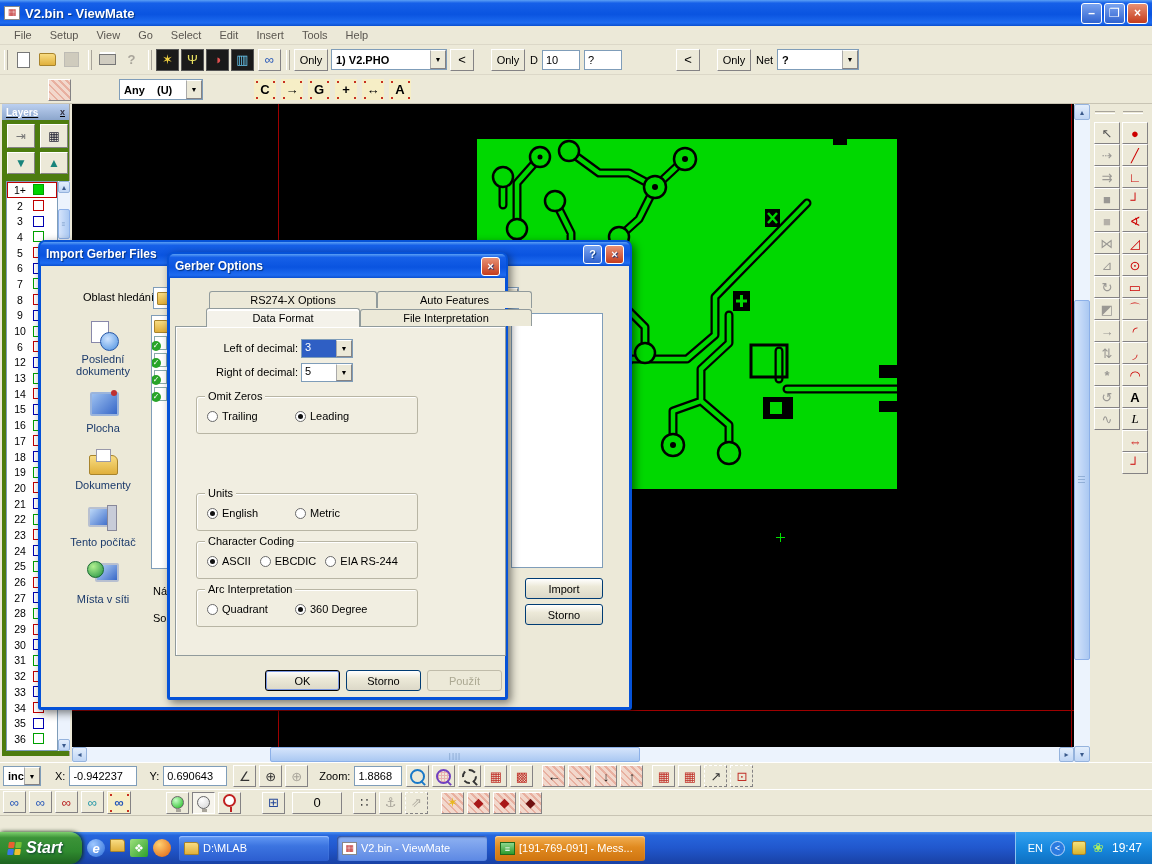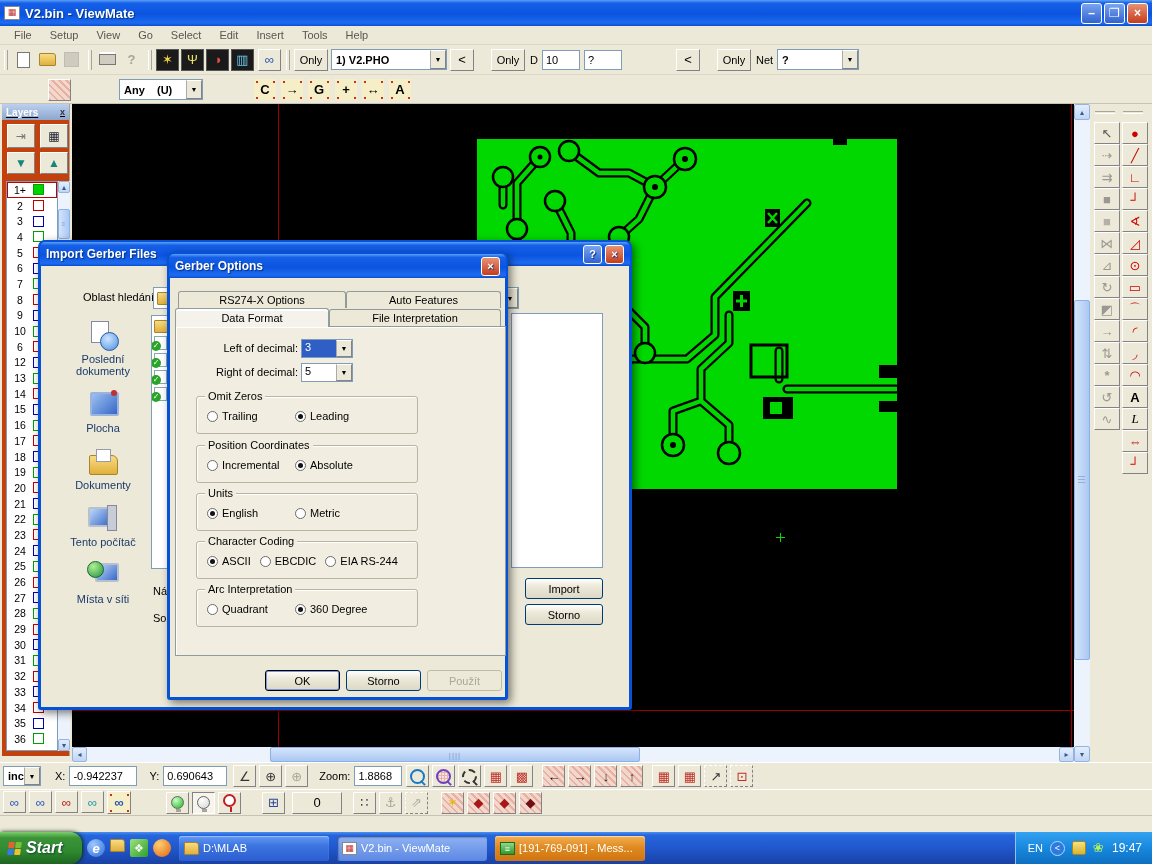--- a/index.html
+++ b/index.html
@@ -76,21 +76,21 @@
 
   
   .sb { position:absolute; background:#ecf3fd; z-index:2; }
   .sb-btn { position:absolute; background:linear-gradient(180deg,#e3eefc,#c0d6f5); border:1px solid #95b3dd; border-radius:2px;
     color:#3a5a8c; font-size:8px; display:flex; align-items:center; justify-content:center; }
   .sb-thumb { position:absolute; background:linear-gradient(90deg,#d5e4fb,#aac8f2); border:1px solid #8cb0e8; border-radius:2px; }
   .sb-thumb.h { background:linear-gradient(180deg,#d5e4fb,#aac8f2); }
   .grips { position:absolute; left:50%; top:50%; transform:translate(-50%,-50%); color:#7a9cc8; font-size:8px; letter-spacing:1px; }
 
   
-  .layers { position:absolute; left:2px; top:104px; width:68px; height:652px; background:#c2410c; border-right:1px solid #a8a49a; z-index:2;text-decoration:underline; }
+  .layers { position:absolute; left:2px; top:104px; width:68px; height:652px; background:#4d7c0f; border-right:1px solid #a8a49a; z-index:2;text-decoration:underline; }
   .lp-title { height:16px; background:linear-gradient(180deg,#bcd0f0,#8ca6cc); color:#fff; font-weight:bold; font-size:10px;
     display:flex; align-items:center; padding:0 4px; }
   .lp-title .x { margin-left:auto; color:#334; font-weight:bold; font-size:9px; }
   .lp-btn { position:absolute; width:28px; height:24px; font-size:12px; display:flex; align-items:center; justify-content:center; }
   .llist { position:absolute; left:4px; top:77px; width:52px; height:570px; background:#fff; border:1px solid #7f9db9; overflow:hidden; }
   .lrow { height:15.7px; display:flex; align-items:center; }
   .lnum { width:26px; font-size:10.5px; text-align:center; }
   .lsw { width:11px; height:11px; border:1px solid #999; background:#fff; }
   .lrow.sel { outline:1px solid #c00000; outline-offset:-1px; }
 
@@ -168,21 +168,21 @@
   .fcheck { width:13px; height:14px; background:#fff; border:1px solid #8aa; position:relative; margin:3px 0 3px 2px; display:block; }
   .fcheck::after { content:"✓"; position:absolute; left:-4px; bottom:-2px; width:10px; height:10px; background:#28a428;
     border-radius:50%; color:#fff; font-size:8px; line-height:10px; text-align:center; }
   .xpbtn { position:absolute; height:21px; border:1px solid #003c74; border-radius:3px;
     background:linear-gradient(180deg,#fff,#ece9d8 40%,#dcd8c8); font-size:11px;
     display:flex; align-items:center; justify-content:center; font-family:"Liberation Sans",sans-serif; }
   .xpbtn.default { box-shadow:0 0 0 1px #7a96df inset; border-color:#000; }
   .xpbtn.disabled { border-color:#c0bcaa; color:#aba892; background:#ece9d8; }
 
   .tab { position:absolute; height:17px; background:#ece9d8; border:1px solid #919b9c; border-bottom:none;
-    border-radius:3px 3px 0 0; display:flex; align-items:center; justify-content:center; font-size:11px; }
+    border-radius:3px 3px 0 0; display:flex; align-items:center; justify-content:center; font-size:11px;margin-left:31px; }
   .tab.active { background:#f4f2ea; height:19px; z-index:3; box-shadow:inset 0 2px 0 #fff; }
   .tabpanel { position:absolute; background:#f1eee1; border:1px solid #919b9c; box-shadow:inset 1px 1px 0 #fff; }
   .grp { position:absolute; border:1px solid #b8b5a4; border-radius:3px; box-shadow:1px 1px 0 #fff inset; height:38px; }
   .gtitle { position:absolute; top:-7px; left:8px; background:#f1eee1; padding:0 3px; font-size:11px; }
   .opts { position:absolute; left:10px; top:13px; display:flex; align-items:center; }
   .opt { display:flex; align-items:center; gap:4px; }
   .opts2 .opt:first-child { width:88px; }
   .opts3 { gap:9px; }
   .radio { width:11px; height:11px; border-radius:50%; background:#fff; border:1px solid #6a6a6a; position:relative; flex:none; }
   .opt.sel .radio::after { content:""; position:absolute; left:2px; top:2px; width:5px; height:5px; border-radius:50%; background:#111; }
@@ -755,34 +755,20 @@
       <span class="opt">
           <span class="radio"></span>
           <span>Trailing</span>
         </span>
           <span class="opt sel">
           <span class="radio"></span>
           <span>Leading</span>
         </span>
         </div>
     </div>
-    <div class="grp" style="left:26px;top:190px;width:222px">
-      <span class="gtitle">Position Coordinates</span>
-      <div class="opts opts2">
-
-      <span class="opt">
-          <span class="radio"></span>
-          <span>Incremental</span>
-        </span>
-          <span class="opt sel">
-          <span class="radio"></span>
-          <span>Absolute</span>
-        </span>
-        </div>
-    </div>
     <div class="grp" style="left:26px;top:238px;width:222px">
       <span class="gtitle">Units</span>
       <div class="opts opts2">
 
       <span class="opt sel">
           <span class="radio"></span>
           <span>English</span>
         </span>
           <span class="opt">
           <span class="radio"></span>

